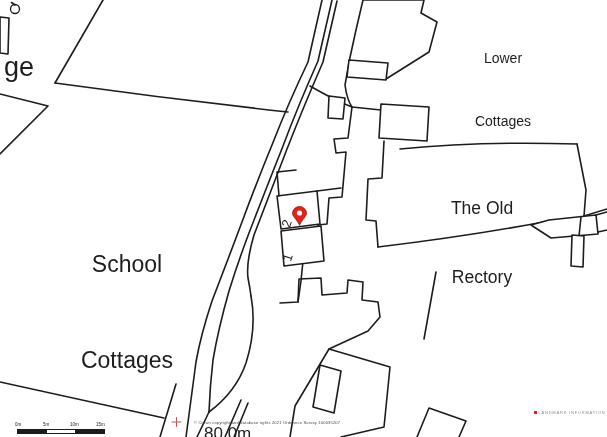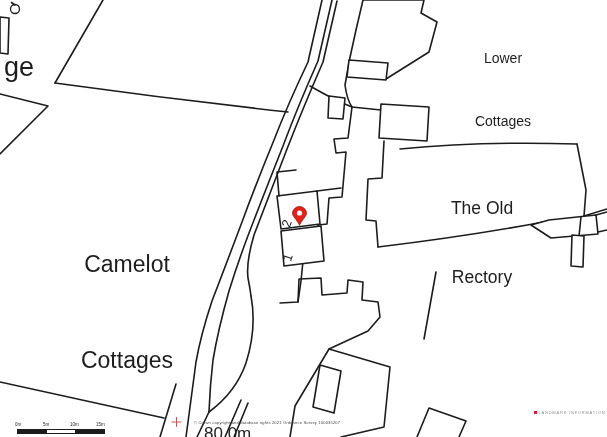--- a/index.html
+++ b/index.html
@@ -116,21 +116,21 @@
     <div>Lower</div>
     <div>Cottages</div>
   </div>
 
   <div class="lbl center" id="lbl-school">
     <div>The Old</div>
     <div>Rectory</div>
   </div>
 
   <div class="lbl center" id="lbl-rectory">
-    <div>Camelot</div>
+    <div>School</div>
     <div>Cottages</div>
   </div>
 
   <span class="plotnum" id="plot-2">2</span>
   <span class="plotnum" id="plot-1">1</span>
 
   <div id="microcopyright">© Crown copyright and database rights 2021 Ordnance Survey 100035207</div>
   <div id="measurement">80.0m</div>
 
   <span class="tick" id="tick-0">0m</span>

